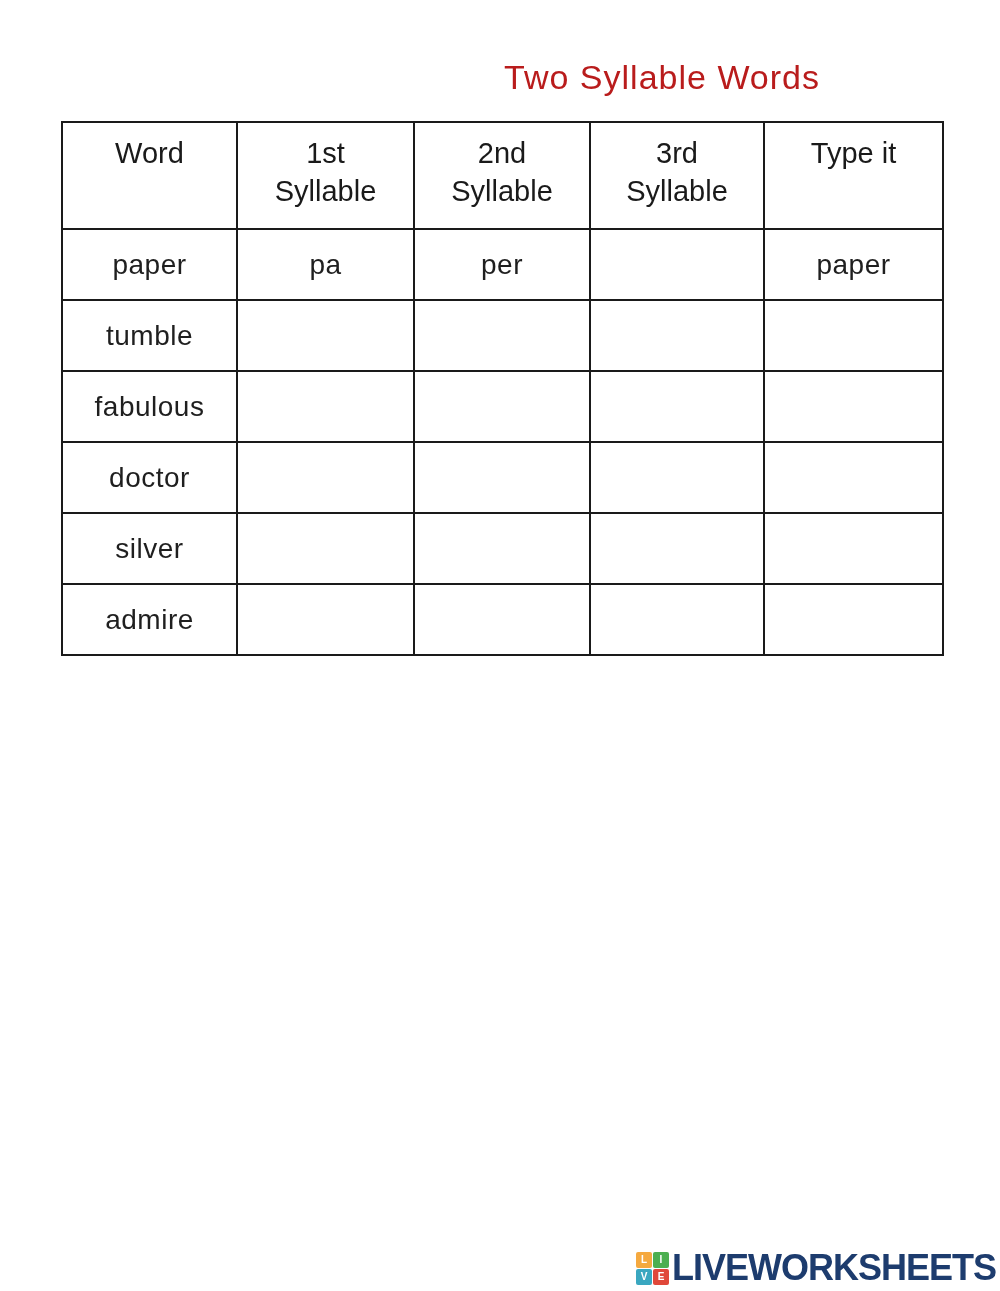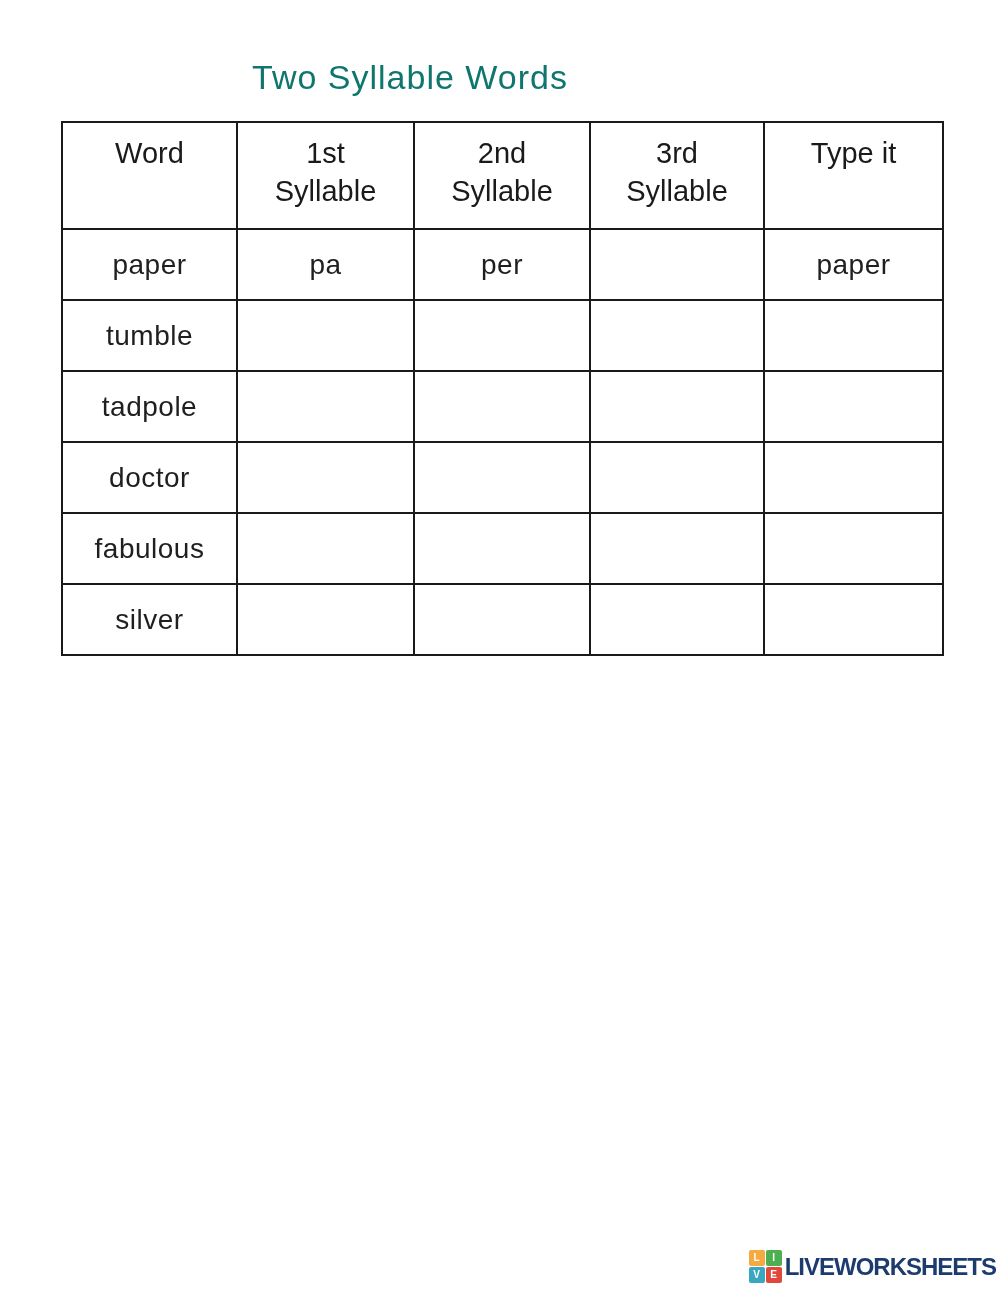--- a/index.html
+++ b/index.html
@@ -13,23 +13,23 @@
     width: 1000px;
     height: 1291px;
     background: #ffffff;
     overflow: hidden;
   }
   .worksheet-title {
     position: absolute;
     top: 58px;
     left: 0;
     width: 820px;
-    text-align: center;
+    text-align: right;
     font-size: 34px;
-    color: #0f766e;
+    color: #b91c1c;
     letter-spacing: 1px;
   }
   table.syllable-table {
     position: absolute;
     left: 61px;
     top: 121px;
     width: 881px;
     border-collapse: collapse;
     table-layout: fixed;
   }
@@ -78,21 +78,21 @@
     border-radius: 2px;
     display: flex;
     align-items: center;
     justify-content: center;
     color: #ffffff;
     font-size: 10px;
     font-weight: bold;
     line-height: 1;
   }
   .brand-word {
-    font-size: 24px;
+    font-size: 36px;
     font-weight: bold;
     letter-spacing: -1px;
     line-height: 1;
   }
 </style>
 </head>
 <body>
 
 <div class="page">
 
@@ -127,42 +127,42 @@
     <td>paper</td>
   </tr>
         <tr>
     <td>tumble</td>
     <td></td>
     <td></td>
     <td></td>
     <td></td>
   </tr>
         <tr>
-    <td>tadpole</td>
+    <td>fabulous</td>
     <td></td>
     <td></td>
     <td></td>
     <td></td>
   </tr>
         <tr>
     <td>doctor</td>
     <td></td>
     <td></td>
     <td></td>
     <td></td>
   </tr>
         <tr>
-    <td>fabulous</td>
+    <td>silver</td>
     <td></td>
     <td></td>
     <td></td>
     <td></td>
   </tr>
         <tr>
-    <td>silver</td>
+    <td>admire</td>
     <td></td>
     <td></td>
     <td></td>
     <td></td>
   </tr>
       </tbody>
   </table>
 
   <a class="footer-brand">
     <span class="brand-icon" id="brand-icon">

